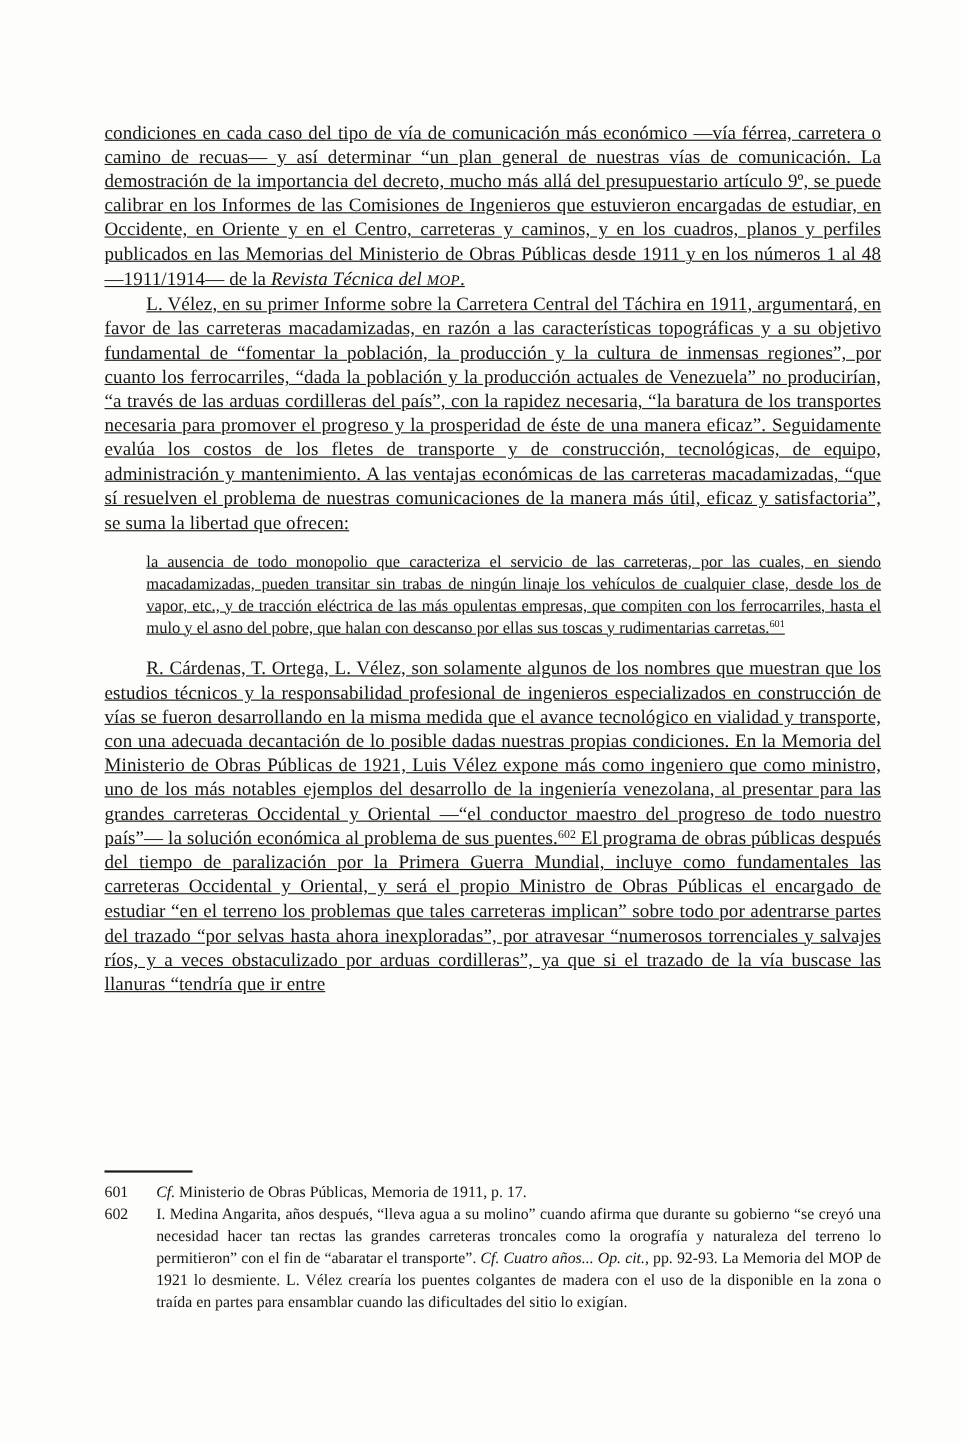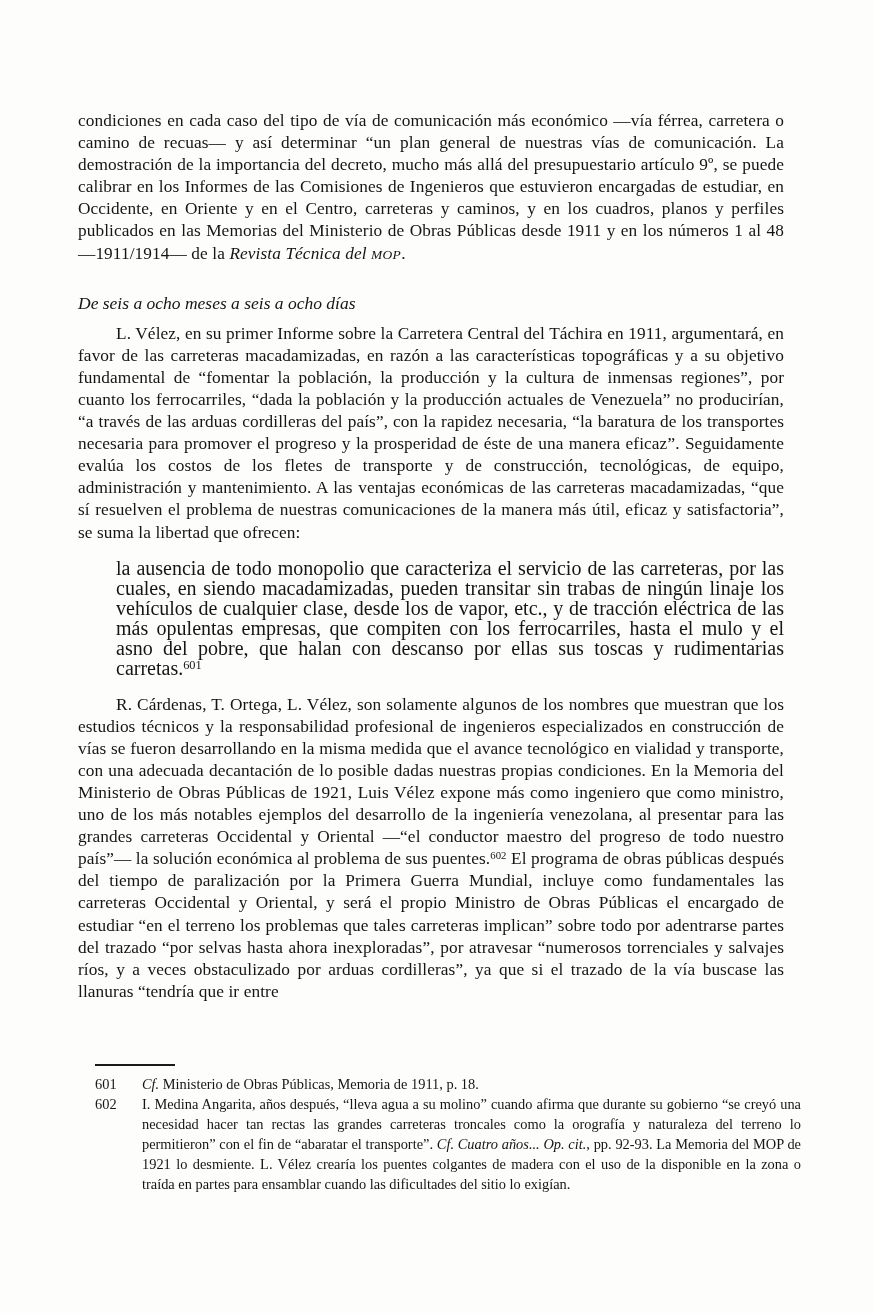--- a/index.html
+++ b/index.html
@@ -13,22 +13,23 @@
     height: 1313px;
     margin: 0 auto;
     background: #fdfdfc;
     color: #151515;
     font-family: "Liberation Serif", "DejaVu Serif", serif;
     overflow: hidden;
   }
   .text-column {
     position: absolute;
     top: 110px;
-    left: 78px;
+    left: 95px;
     width: 706px;
+    text-decoration: underline;
   }
   .body-para {
     margin: 0;
     font-size: 17.3px;
     line-height: 22.1px;
     text-align: justify;
     letter-spacing: 0.1px;
   }
   .body-para.indent {
     text-indent: 38px;
@@ -36,21 +37,21 @@
   .section-heading {
     margin: 26px 0 9px 0;
     font-size: 17.5px;
     line-height: 22px;
     font-weight: normal;
     font-style: italic;
     text-align: left;
   }
   .quote {
     margin: 14px 16px 16px 38px;
-    font-size: 20px;
+    font-size: 15px;
     line-height: 20px;
     text-align: justify;
     width: 668px;
   }
   sup.fn-ref {
     font-size: 0.62em;
     line-height: 0;
     vertical-align: baseline;
     position: relative;
     top: -0.45em;
@@ -96,36 +97,35 @@
 </style>
 </head>
 <body>
 
 <div class="page">
 
   <main class="text-column">
 
     <p class="body-para"><span>condiciones en cada caso del tipo de vía de comunicación más económico —vía férrea, carretera o camino de recuas— y así determinar “un plan general de nuestras vías de comunicación. La demostración de la importancia del decreto, mucho más allá del presupuestario artículo 9º, se puede calibrar en los Informes de las Comisiones de Ingenieros que estuvieron encargadas de estudiar, en Occidente, en Oriente y en el Centro, carreteras y caminos, y en los cuadros, planos y perfiles publicados en las Memorias del Ministerio de Obras Públicas desde 1911 y en los números 1 al 48 —1911/1914— de la </span><i>Revista Técnica del </i><i class="smallcaps">MOP</i><span>.</span></p>
 
-    <h2 class="section-heading">De seis a ocho meses a seis a ocho días</h2>
 
     <p class="body-para indent">L. Vélez, en su primer Informe sobre la Carretera Central del Táchira en 1911, argumentará, en favor de las carreteras macadamizadas, en razón a las características topográficas y a su objetivo fundamental de “fomentar la población, la producción y la cultura de inmensas regiones”, por cuanto los ferrocarriles, “dada la población y la producción actuales de Venezuela” no producirían, “a través de las arduas cordilleras del país”, con la rapidez necesaria, “la baratura de los transportes necesaria para promover el progreso y la prosperidad de éste de una manera eficaz”. Seguidamente evalúa los costos de los fletes de transporte y de construcción, tecnológicas, de equipo, administración y mantenimiento. A las ventajas económicas de las carreteras macadamizadas, “que sí resuelven el problema de nuestras comunicaciones de la manera más útil, eficaz y satisfactoria”, se suma la libertad que ofrecen:</p>
 
     <blockquote class="quote"><span>la ausencia de todo monopolio que caracteriza el servicio de las carreteras, por las cuales, en siendo macadamizadas, pueden transitar sin trabas de ningún linaje los vehículos de cualquier clase, desde los de vapor, etc., y de tracción eléctrica de las más opulentas empresas, que compiten con los ferrocarriles, hasta el mulo y el asno del pobre, que halan con descanso por ellas sus toscas y rudimentarias carretas.</span><sup class="fn-ref">601</sup></blockquote>
 
     <p class="body-para indent"><span>R. Cárdenas, T. Ortega, L. Vélez, son solamente algunos de los nombres que muestran que los estudios técnicos y la responsabilidad profesional de ingenieros especializados en construcción de vías se fueron desarrollando en la misma medida que el avance tecnológico en vialidad y transporte, con una adecuada decantación de lo posible dadas nuestras propias condiciones. En la Memoria del Ministerio de Obras Públicas de 1921, Luis Vélez expone más como ingeniero que como ministro, uno de los más notables ejemplos del desarrollo de la ingeniería venezolana, al presentar para las grandes carreteras Occidental y Oriental —“el conductor maestro del progreso de todo nuestro país”— la solución económica al problema de sus puentes.</span><sup class="fn-ref">602</sup><span> El programa de obras públicas después del tiempo de paralización por la Primera Guerra Mundial, incluye como fundamentales las carreteras Occidental y Oriental, y será el propio Ministro de Obras Públicas el encargado de estudiar “en el terreno los problemas que tales carreteras implican” sobre todo por adentrarse partes del trazado “por selvas hasta ahora inexploradas”, por atravesar “numerosos torrenciales y salvajes ríos, y a veces obstaculizado por arduas cordilleras”, ya que si el trazado de la vía buscase las llanuras “tendría que ir entre</span></p>
 
   </main>
 
   <footer class="footnotes">
     <div class="fn-rule"></div>
 
     <div class="footnote">
       <span class="fn-num">601</span>
-      <span class="fn-text"><i>Cf.</i><span> Ministerio de Obras Públicas, Memoria de 1911, p. 18.</span></span>
+      <span class="fn-text"><i>Cf.</i><span> Ministerio de Obras Públicas, Memoria de 1911, p. 17.</span></span>
     </div>
 
     <div class="footnote">
       <span class="fn-num">602</span>
       <span class="fn-text"><span>I. Medina Angarita, años después, “lleva agua a su molino” cuando afirma que durante su gobierno “se creyó una necesidad hacer tan rectas las grandes carreteras troncales como la orografía y naturaleza del terreno lo permitieron” con el fin de “abaratar el transporte”. </span><i>Cf. Cuatro años... Op. cit.</i><span>, pp. 92-93. La Memoria del MOP de 1921 lo desmiente. L. Vélez crearía los puentes colgantes de madera con el uso de la disponible en la zona o traída en partes para ensamblar cuando las dificultades del sitio lo exigían.</span></span>
     </div>
   </footer>
 
 
 </div>

